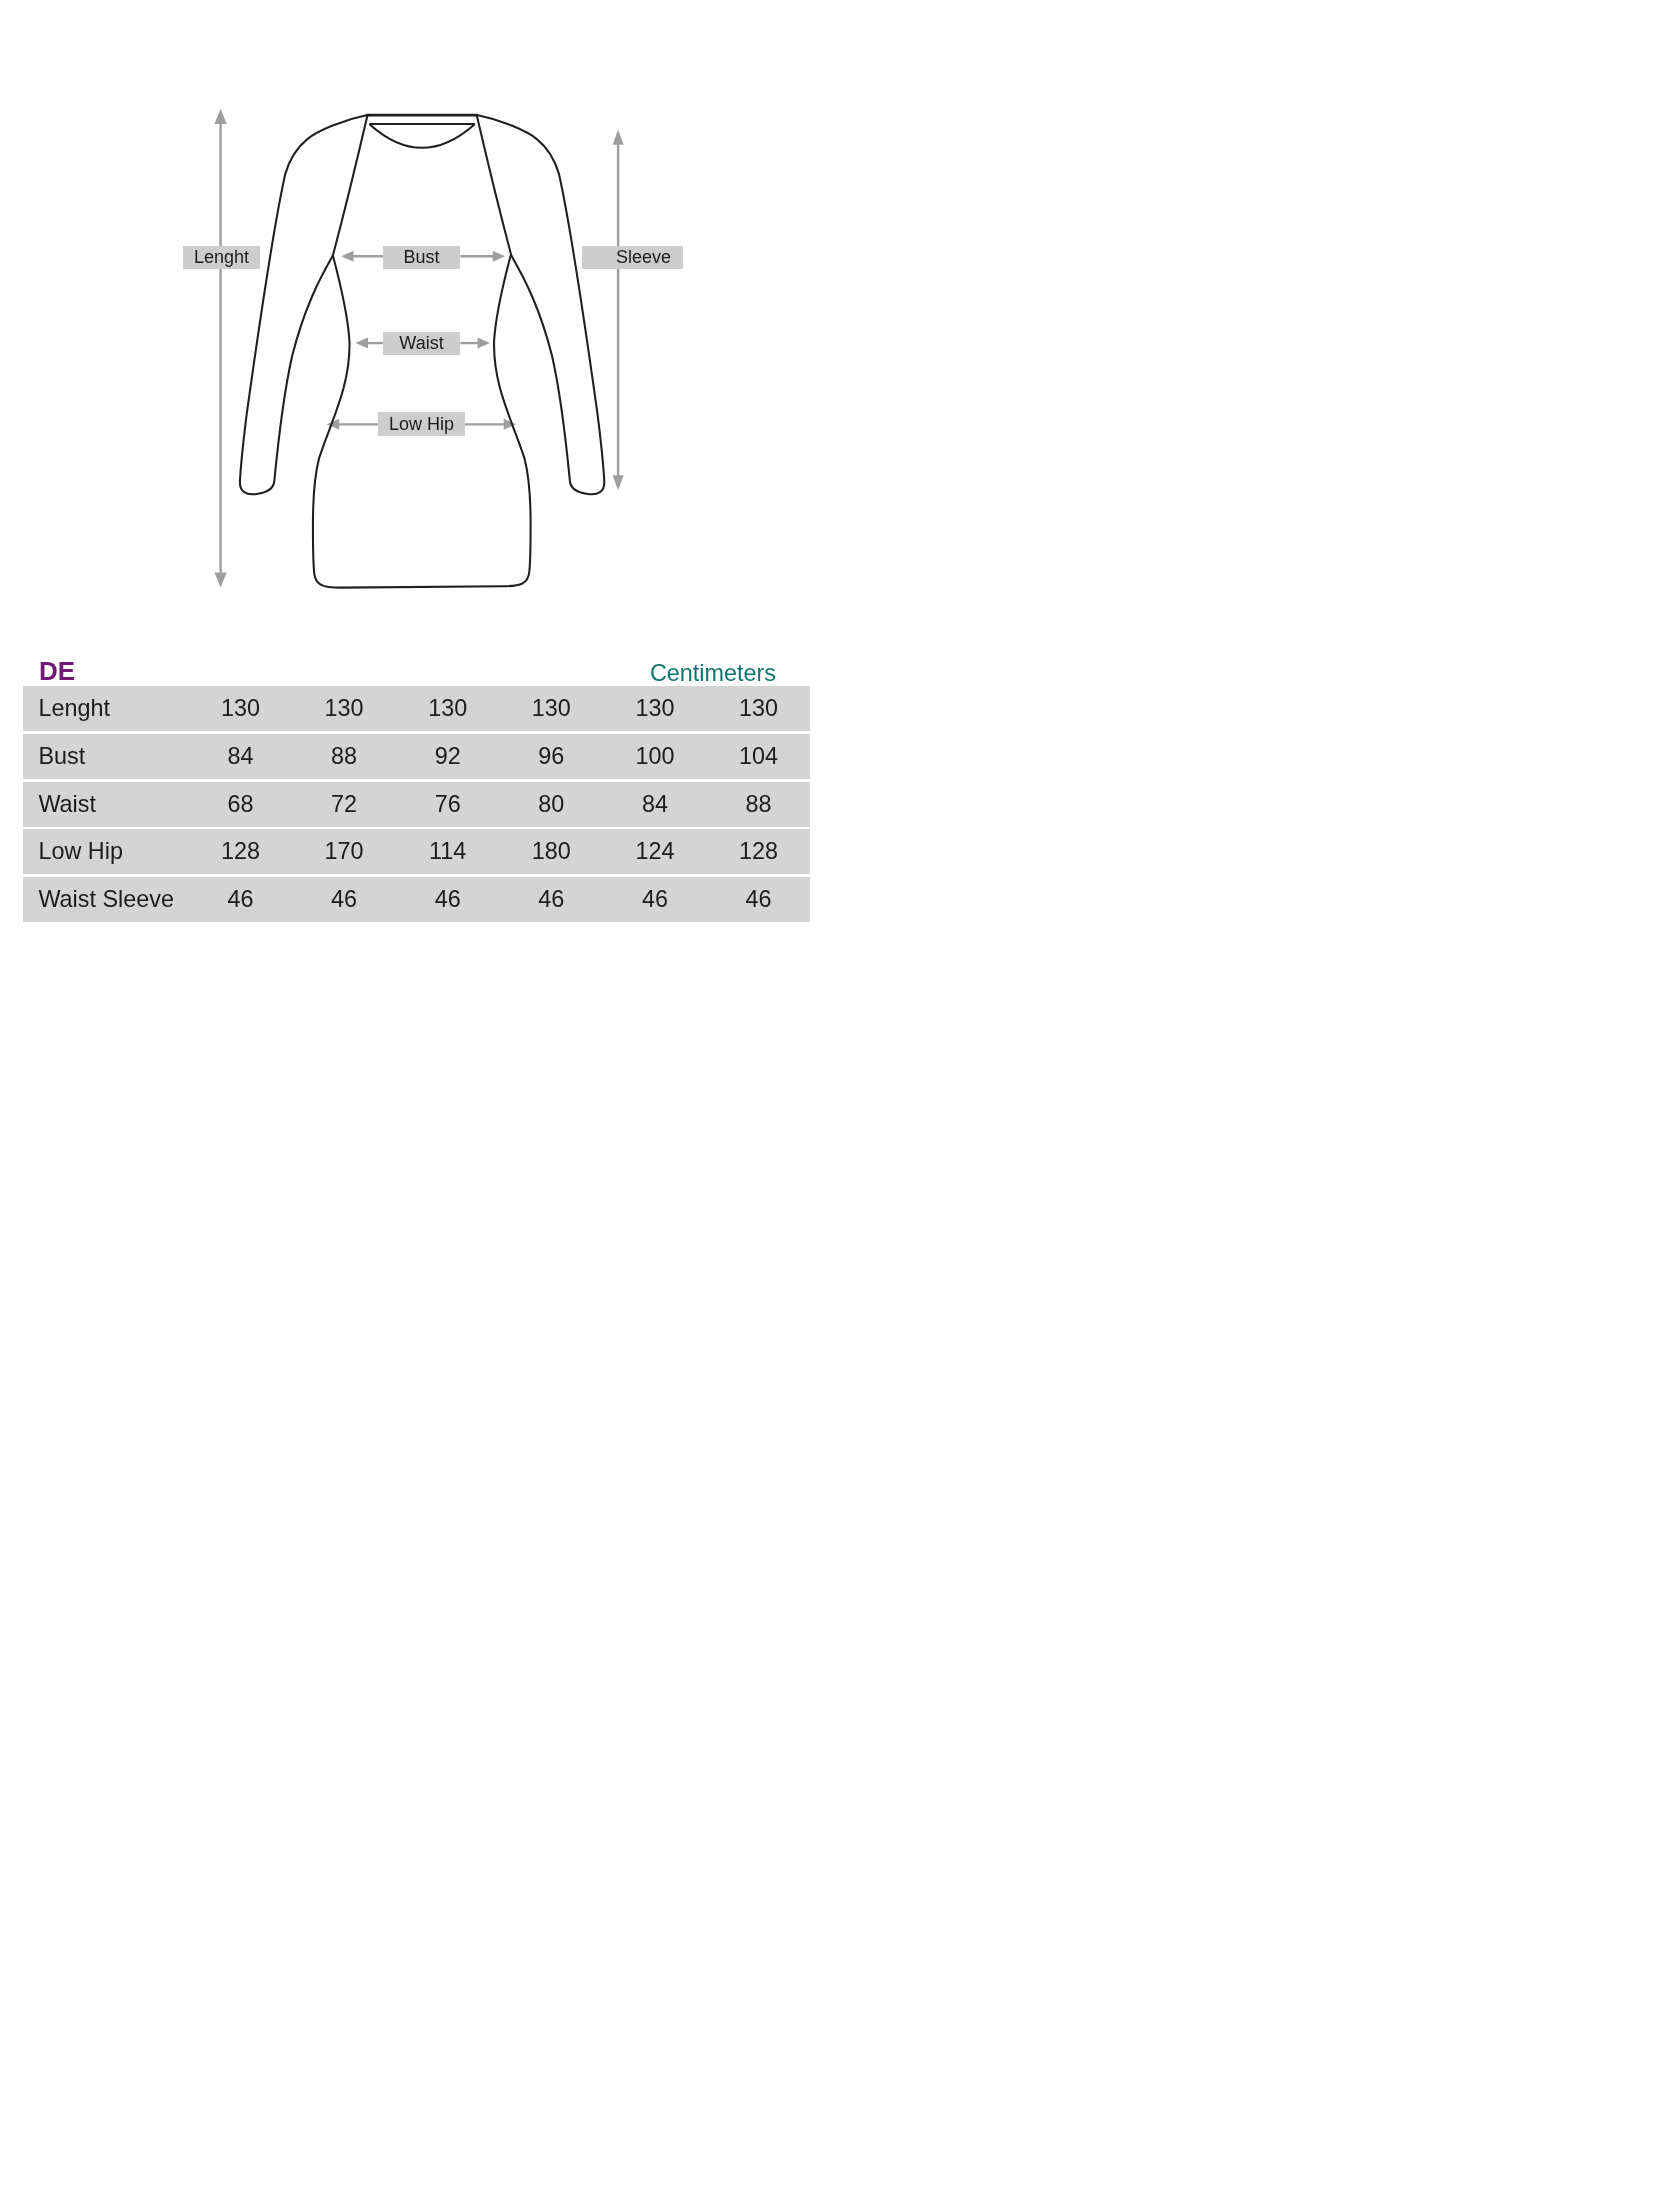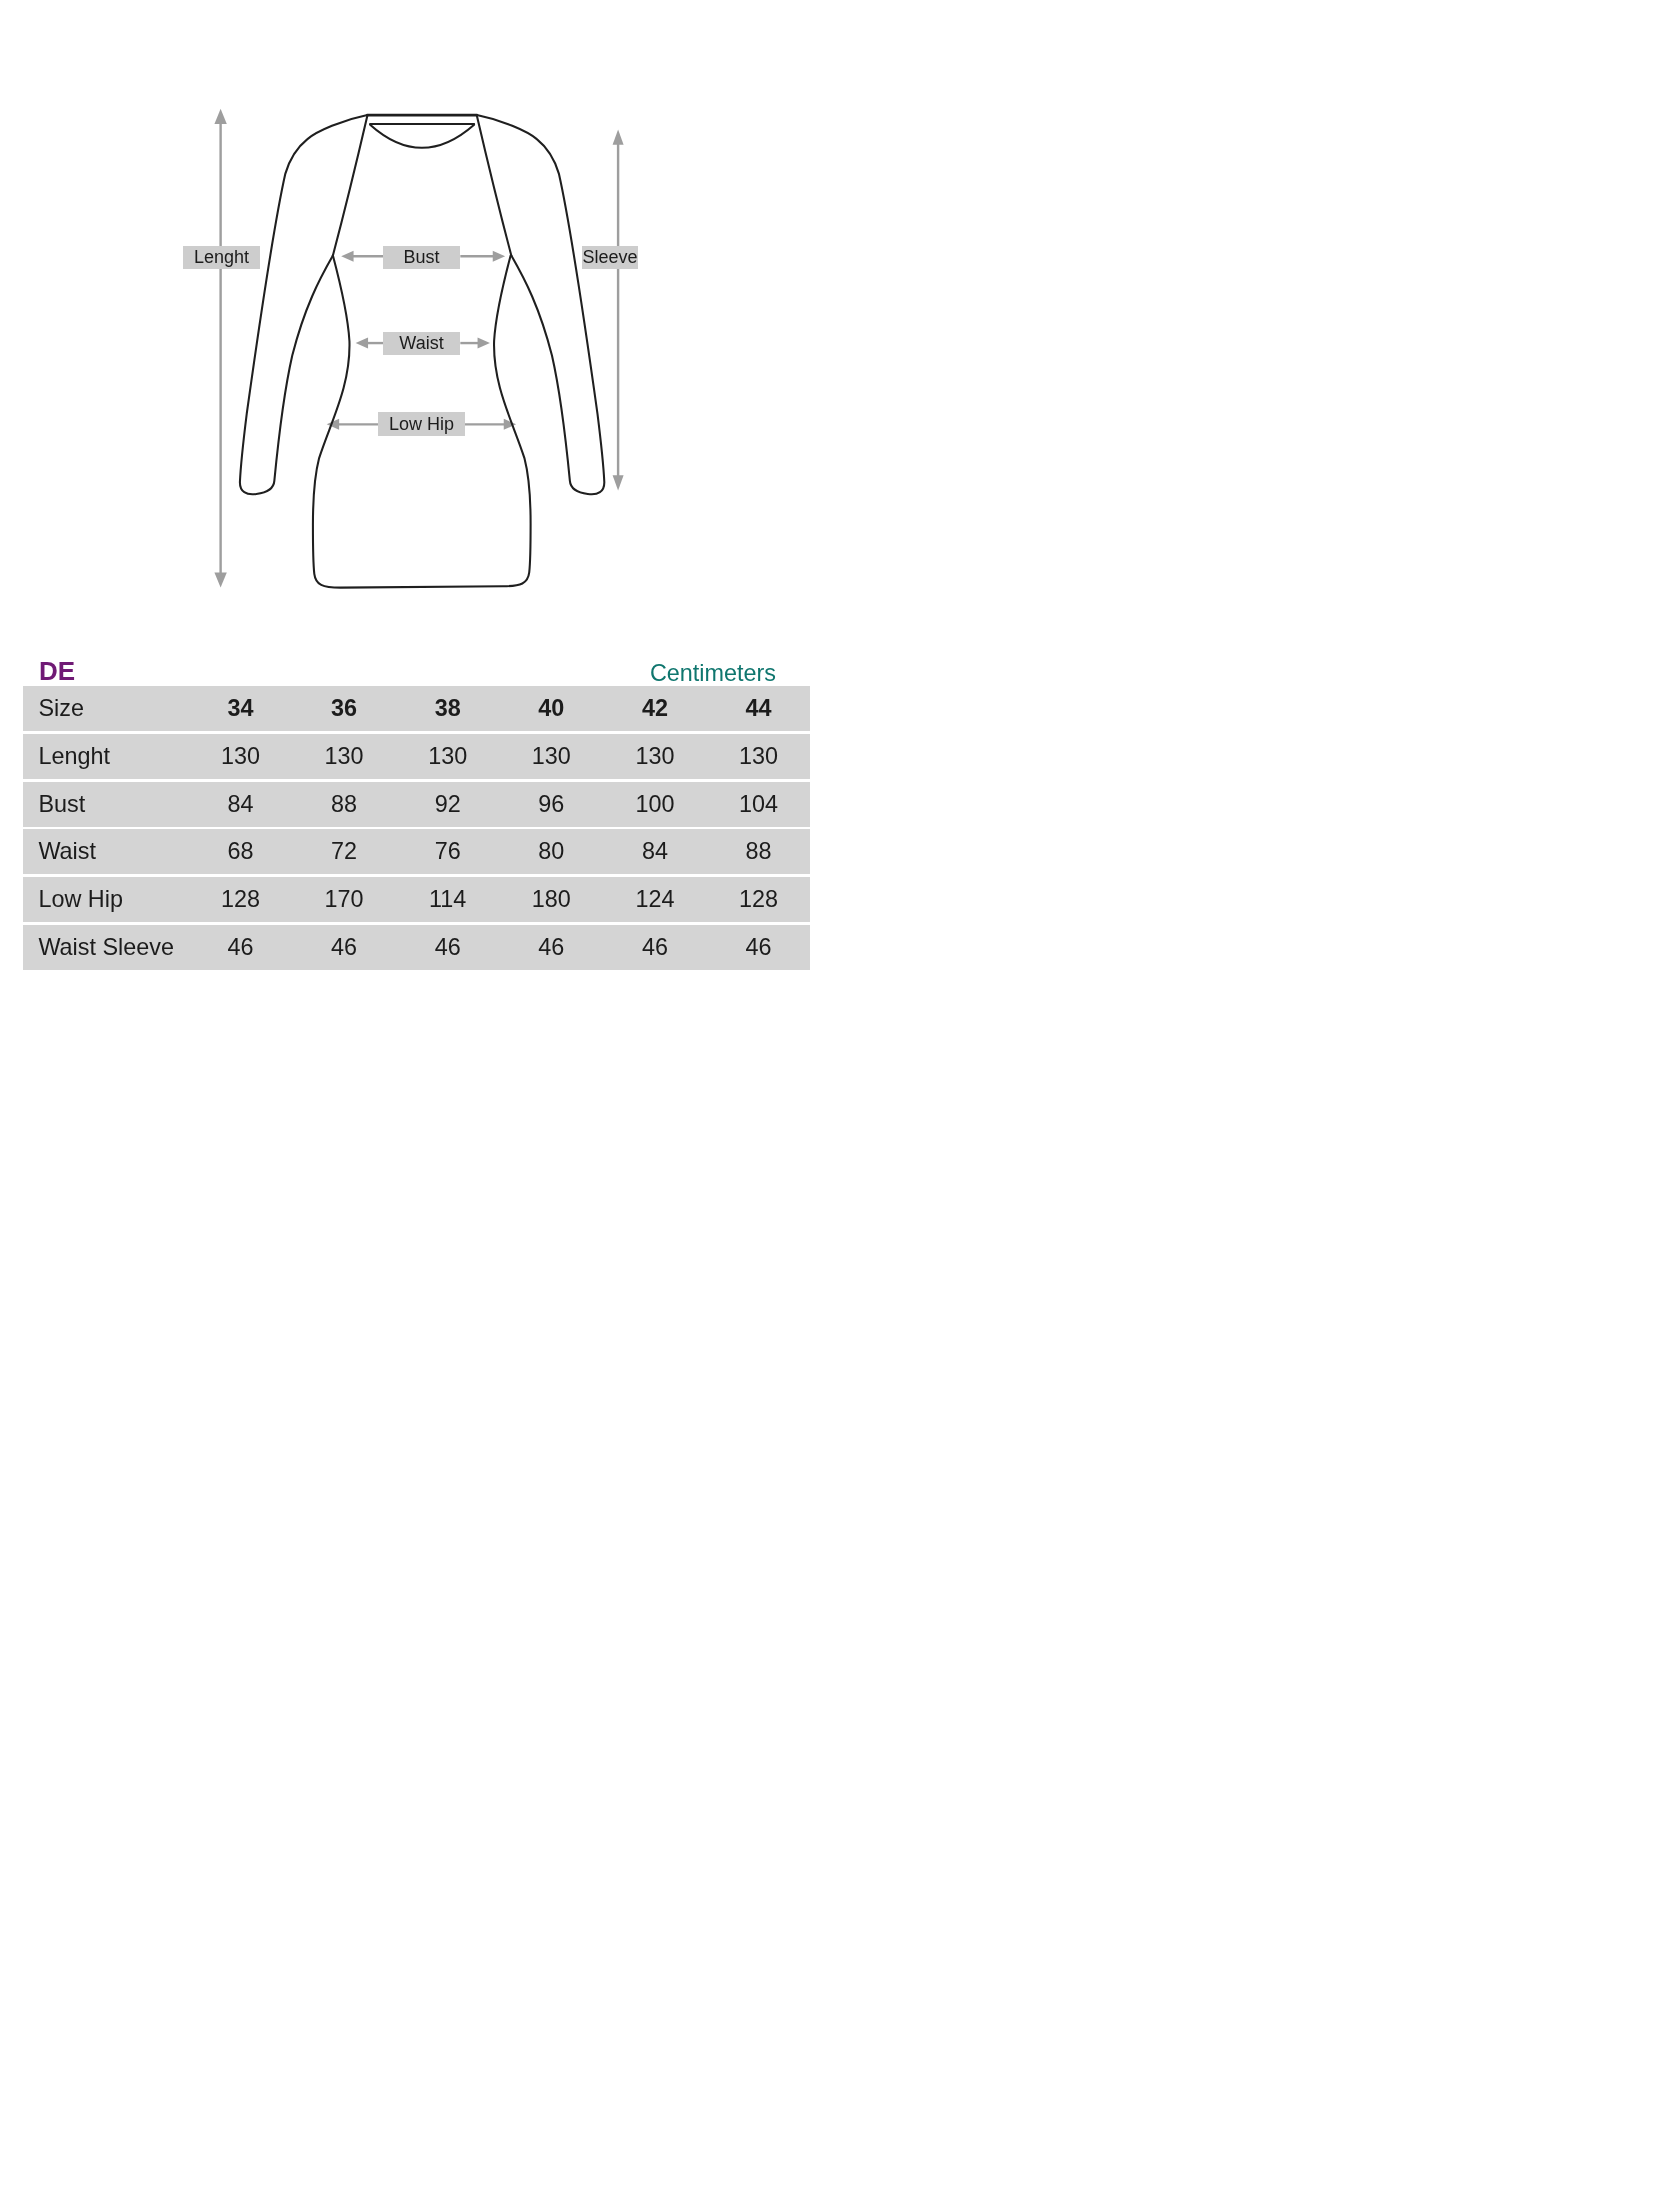--- a/index.html
+++ b/index.html
@@ -9,21 +9,21 @@
   }
   
   #diagram-svg{position:absolute;left:0;top:0;width:827px;height:620px;}
   .tag{
     position:absolute;background:#cdcdcd;color:#1c1c1c;
     text-align:center;font-size:18px;line-height:23px;height:23px;
     white-space:nowrap;
   }
   .tag-length{left:183px;top:246px;width:77px;}
   .tag-bust{left:383px;top:246px;width:77px;}
-  .tag-sleeve{left:582px;top:246px;width:56px;}
+  .tag-sleeve{left:582px;top:246px;width:79px;padding-left:22px;}
   .tag-waist{left:383px;top:332px;width:77px;}
   .tag-lowhip{left:378px;top:412px;width:87px;height:24px;line-height:24px;}
   
   .tbl-region{
     position:absolute;left:39px;top:656px;font-size:26px;font-weight:bold;color:#701a75;
   }
   .tbl-unit{
     position:absolute;right:51px;top:660px;font-size:23.4px;color:#0f766e;
   }
   .size-table{position:absolute;left:23.4px;top:686px;width:787px;}
@@ -131,29 +131,20 @@
   <div class="tag tag-sleeve">Sleeve</div>
   <div class="tag tag-waist">Waist</div>
   <div class="tag tag-lowhip">Low Hip</div>
 </div>
 
 <div class="tbl-region">DE</div>
 <div class="tbl-unit">Centimeters</div>
 
 <div class="size-table">
 
-  <div class="trow header">
-    <div class="rlabel">Size</div>
-    <div class="cell">34</div>
-    <div class="cell">36</div>
-    <div class="cell">38</div>
-    <div class="cell">40</div>
-    <div class="cell">42</div>
-    <div class="cell">44</div>
-  </div>
 
   <div class="trow">
     <div class="rlabel">Lenght</div>
     <div class="cell">130</div>
     <div class="cell">130</div>
     <div class="cell">130</div>
     <div class="cell">130</div>
     <div class="cell">130</div>
     <div class="cell">130</div>
   </div>

